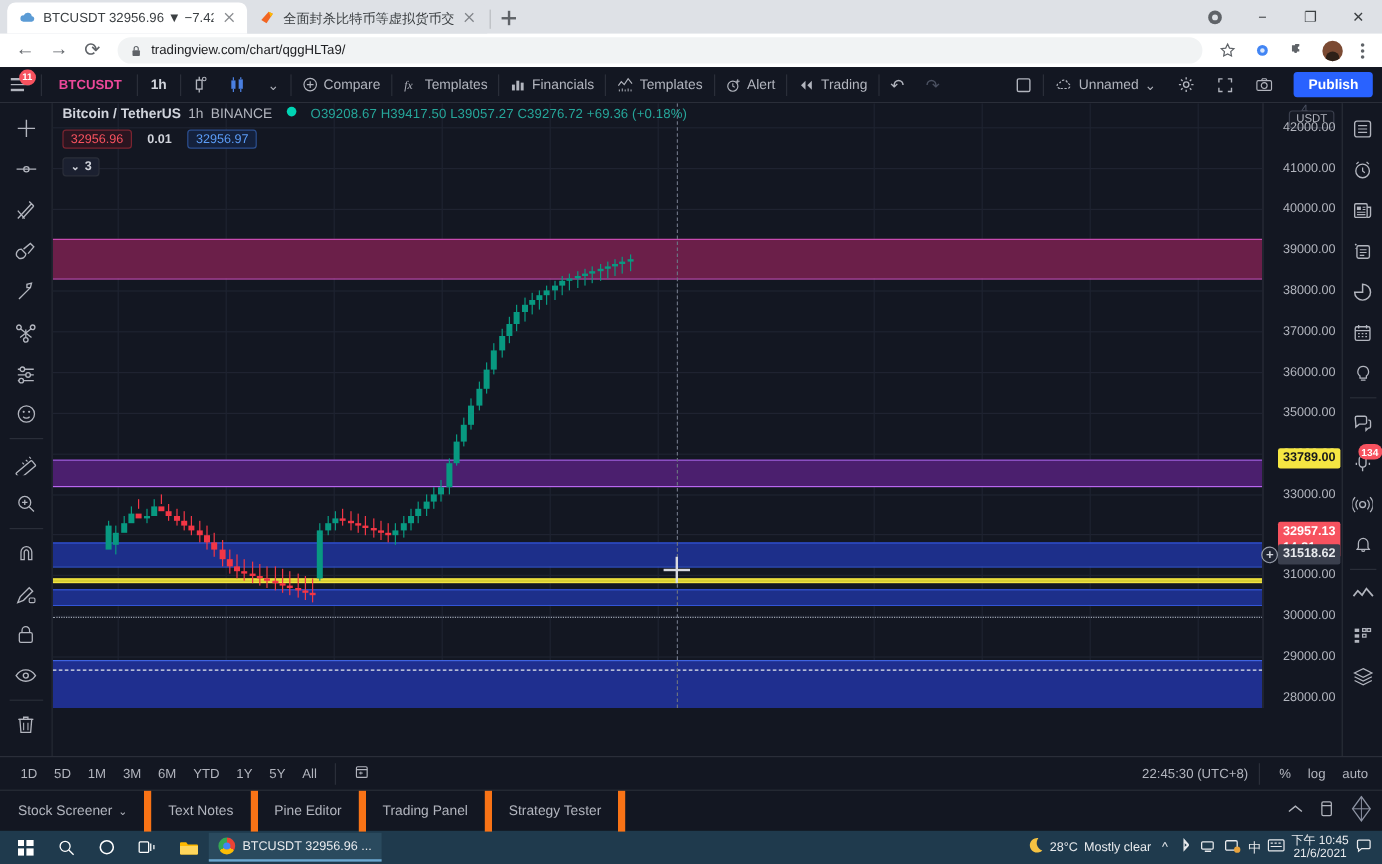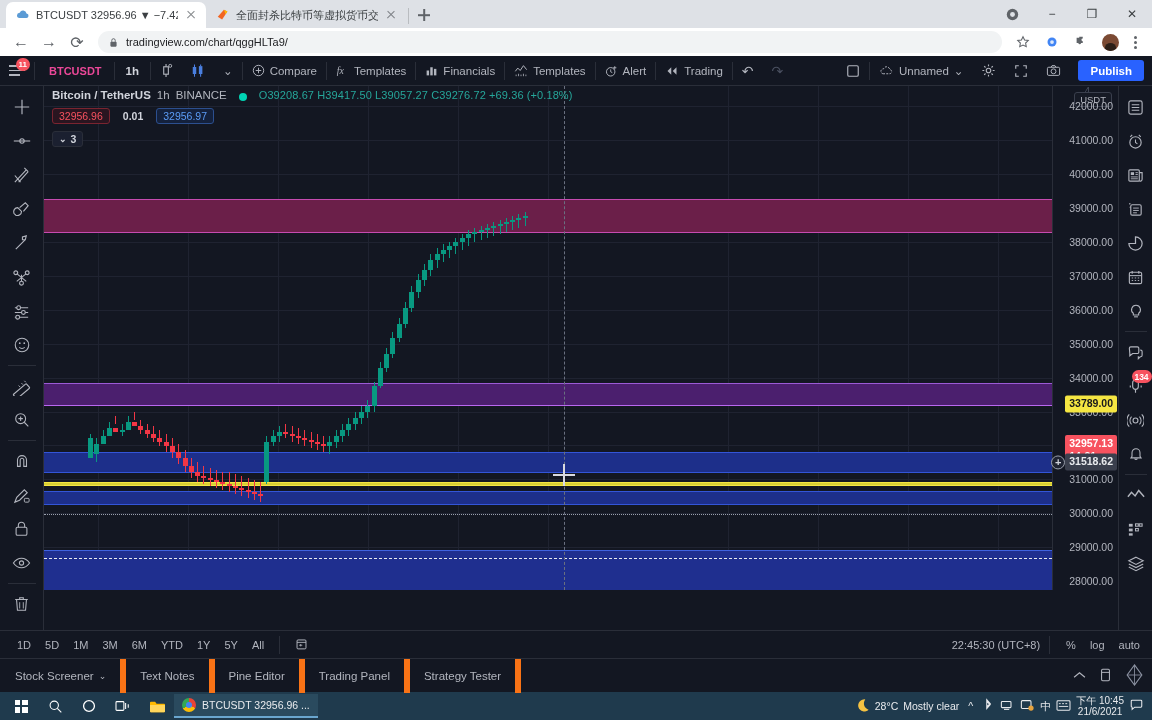--- a/index.html
+++ b/index.html
@@ -102,21 +102,21 @@
   .up .wick, .up .body { background: #089981; }
   .down .wick, .down .body { background: #f23645; }
 
   .crosshair-v { position: absolute; top: 0; bottom: 0; width: 0; border-left: 1px dashed #6a7080; }
   .cross-mark { position: absolute; width: 22px; height: 22px; }
   .cross-mark::before { content:""; position:absolute; left:0; top:10px; width:22px; height:1.5px; background:#d9dae0; }
   .cross-mark::after  { content:""; position:absolute; left:10px; top:0; width:1.5px; height:22px; background:#d9dae0; }
 
   
   .legend { position: absolute; left: 8px; top: 3px; z-index: 6; }
-  .legend-row1 { display: flex; align-items: flex-end; gap: 6px; font-size: 11.5px; white-space: nowrap; }
+  .legend-row1 { display: flex; align-items: flex-start; gap: 6px; font-size: 11.5px; white-space: nowrap; }
   .lg-title { color: #d1d4dc; font-weight: bold; }
   .lg-sub { color: #b2b5be; }
   .dot-live { width: 8px; height: 8px; border-radius: 50%; background: #00d4b4; display: inline-block; margin: 0 6px; }
   .ohlc { color: #26a69a; font-size: 11px; letter-spacing: .1px; }
   .legend-row2 { display: flex; align-items: center; gap: 7px; margin-top: 7px; }
   .pill { font-size: 10.5px; padding: 1px 6px; border-radius: 3px; border: 1px solid; }
   .pill.red { color: #f7525f; border-color: #7a2430; background: #2a1520; }
   .pill.blue { color: #5b9cf6; border-color: #2c4f8f; background: #14213c; }
   .pill.plain { color: #d1d4dc; border: none; font-weight: bold; }
   .legend-row3 { margin-top: 7px; display: flex; }
@@ -839,21 +839,21 @@
           <div class="pa-tick" style="top: 189.881px;">37000.00</div>
           <div class="pa-tick" style="top: 223.788px;">36000.00</div>
           <div class="pa-tick" style="top: 257.695px;">35000.00</div>
           <div class="pa-tick" style="top: 291.603px;">34000.00</div>
           <div class="pa-tick" style="top: 325.51px;">33000.00</div>
           <div class="pa-tick" style="top: 359.417px;">32000.00</div>
           <div class="pa-tick" style="top: 393.325px;">31000.00</div>
           <div class="pa-tick" style="top: 427.232px;">30000.00</div>
           <div class="pa-tick" style="top: 461.139px;">29000.00</div>
           <div class="pa-tick" style="top: 495.046px;">28000.00</div>
-          <div class="pa-tag yellow" style="top: 318px;">33789.00</div>
+          <div class="pa-tag yellow" style="top: 296px;">33789.00</div>
           <div class="pa-tag red" style="top: 332px;">32957.13<div>14:31</div></div>
           <div class="pa-tag grey" style="top: 376px;">31518.62<span class="plus-handle" style="top: 50%;">+</span></div>
         </div>
 
     </div>
 
     <div class="right-tb">
       <div class="rt-item">
         <svg width="17" height="17" viewBox="0 0 18 18">
             <rect x="2" y="2" width="14" height="14" rx="2" fill="none" stroke="#b2b5be" stroke-width="1.2"></rect>

